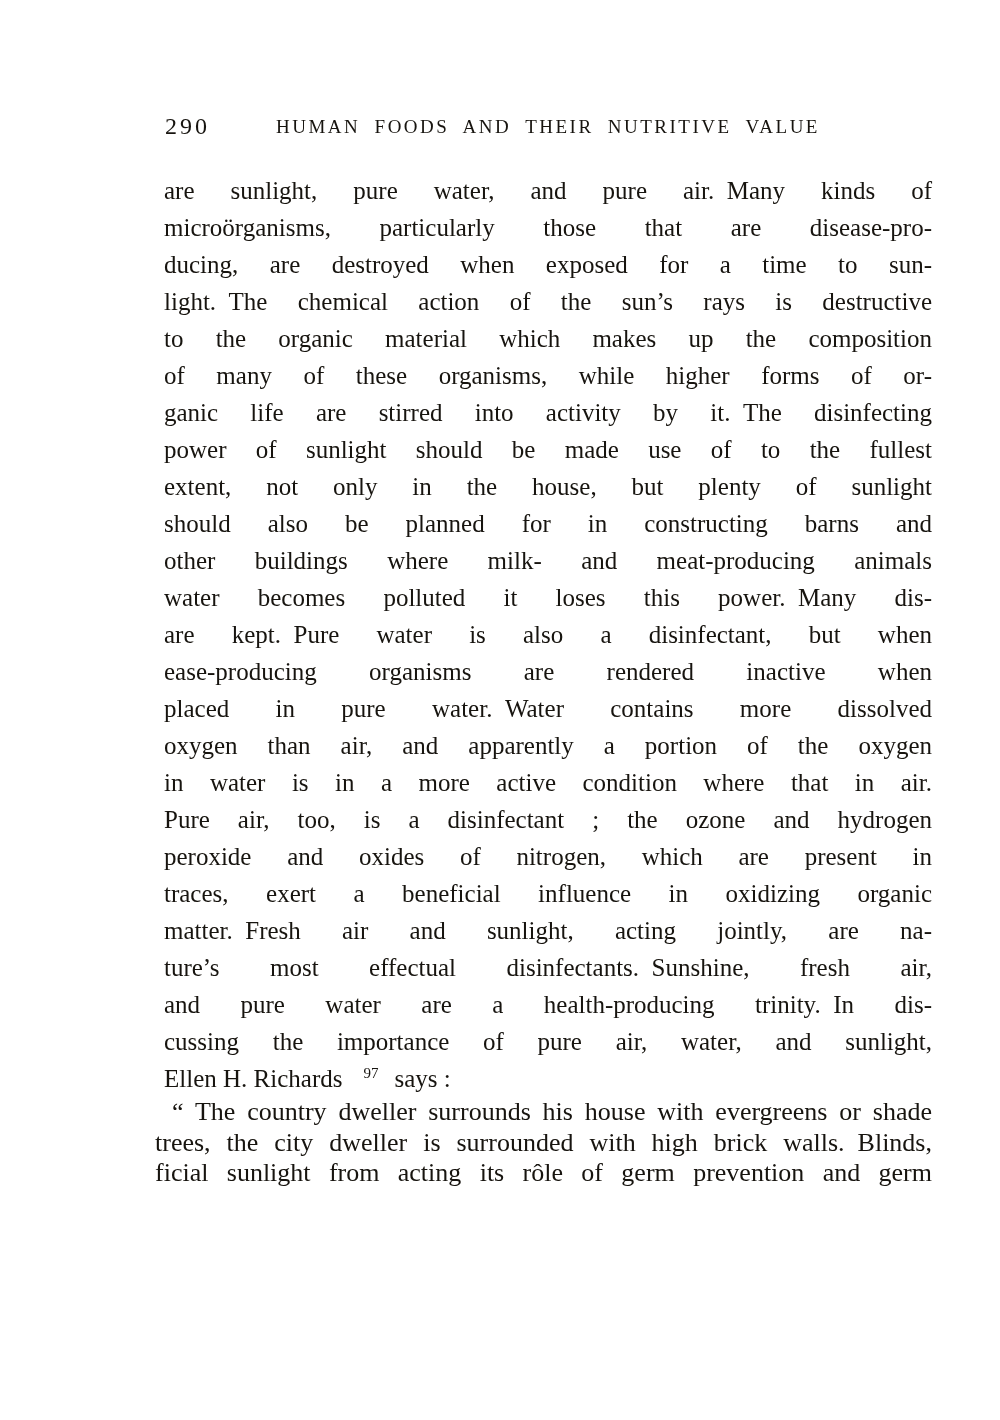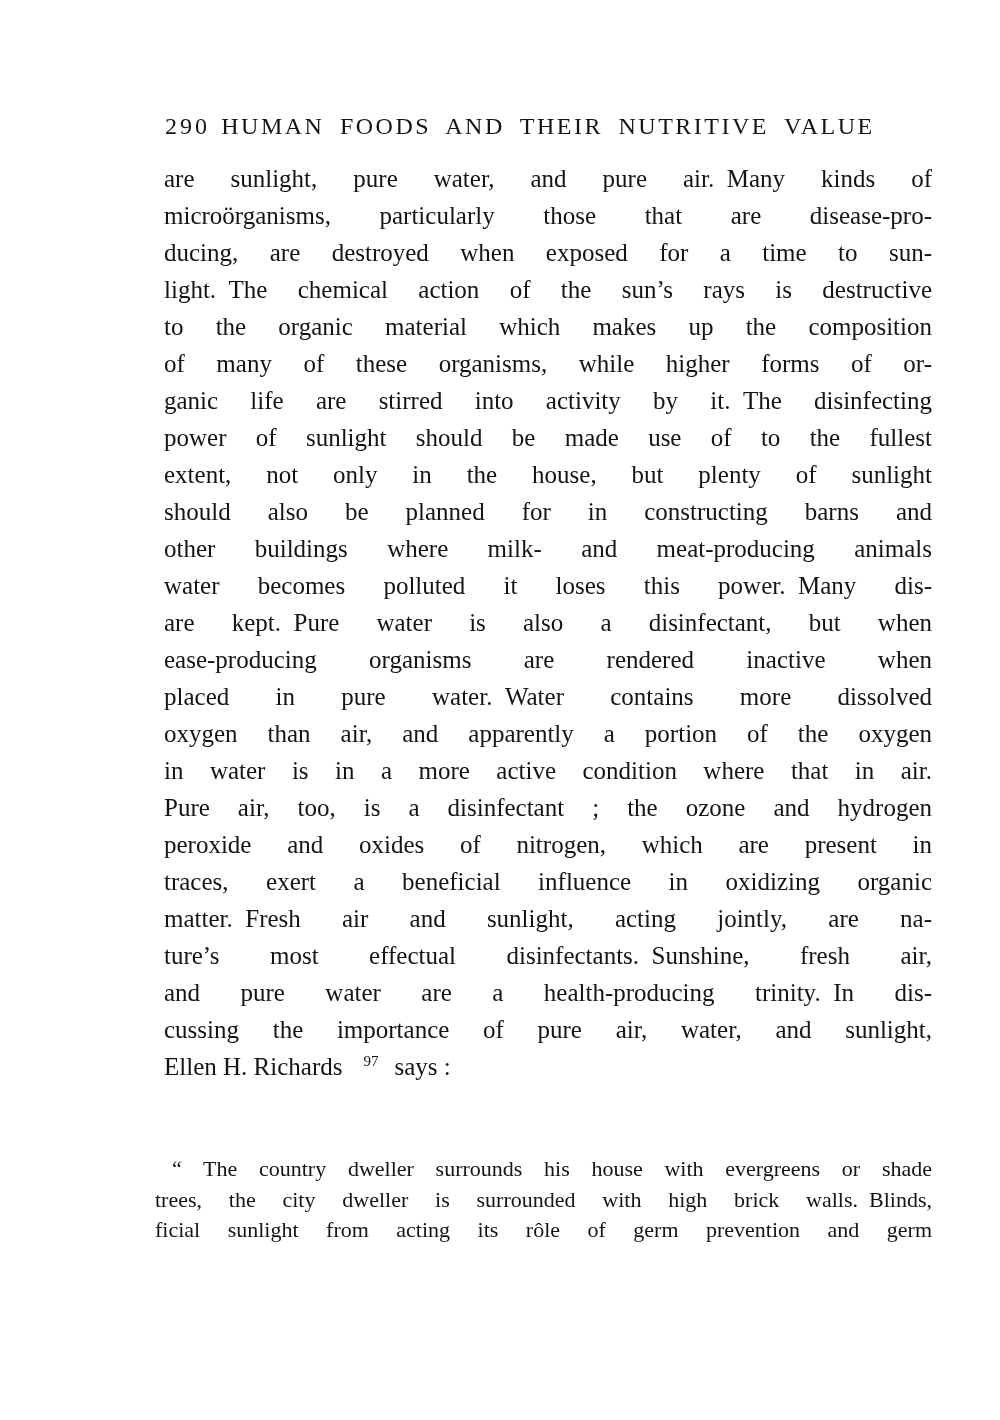--- a/index.html
+++ b/index.html
@@ -29,31 +29,31 @@
     position: absolute;
     left: 1px;
     top: 0;
     font-size: 24px;
     letter-spacing: 3px;
     line-height: 27px;
   }
   .running-title {
     display: block;
     text-align: center;
-    font-size: 24px;
+    font-size: 19px;
     letter-spacing: 2.5px;
     word-spacing: 7px;
     line-height: 27px;
     white-space: nowrap;
   }
   
   .body-text {
     position: absolute;
     left: 164px;
-    top: 160px;
+    top: 172px;
     width: 768px;
     font-size: 25px;
   }
   .line {
     line-height: 37px;
     text-align: justify;
     text-align-last: justify;
     white-space: normal;
   }
   .line-last {
@@ -66,23 +66,23 @@
     line-height: 0;
     margin-left: 21px;
   }
   .last-suffix {
     margin-left: 16px;
   }
   
   .block-quote {
     position: absolute;
     left: 155px;
-    top: 1154px;
+    top: 1097px;
     width: 777px;
-    font-size: 22px;
+    font-size: 26px;
   }
   .quote-line {
     line-height: 30.5px;
     text-align: justify;
     text-align-last: justify;
   }
   .quote-line.qfirst {
     text-indent: 17px;
   }
 </style>

